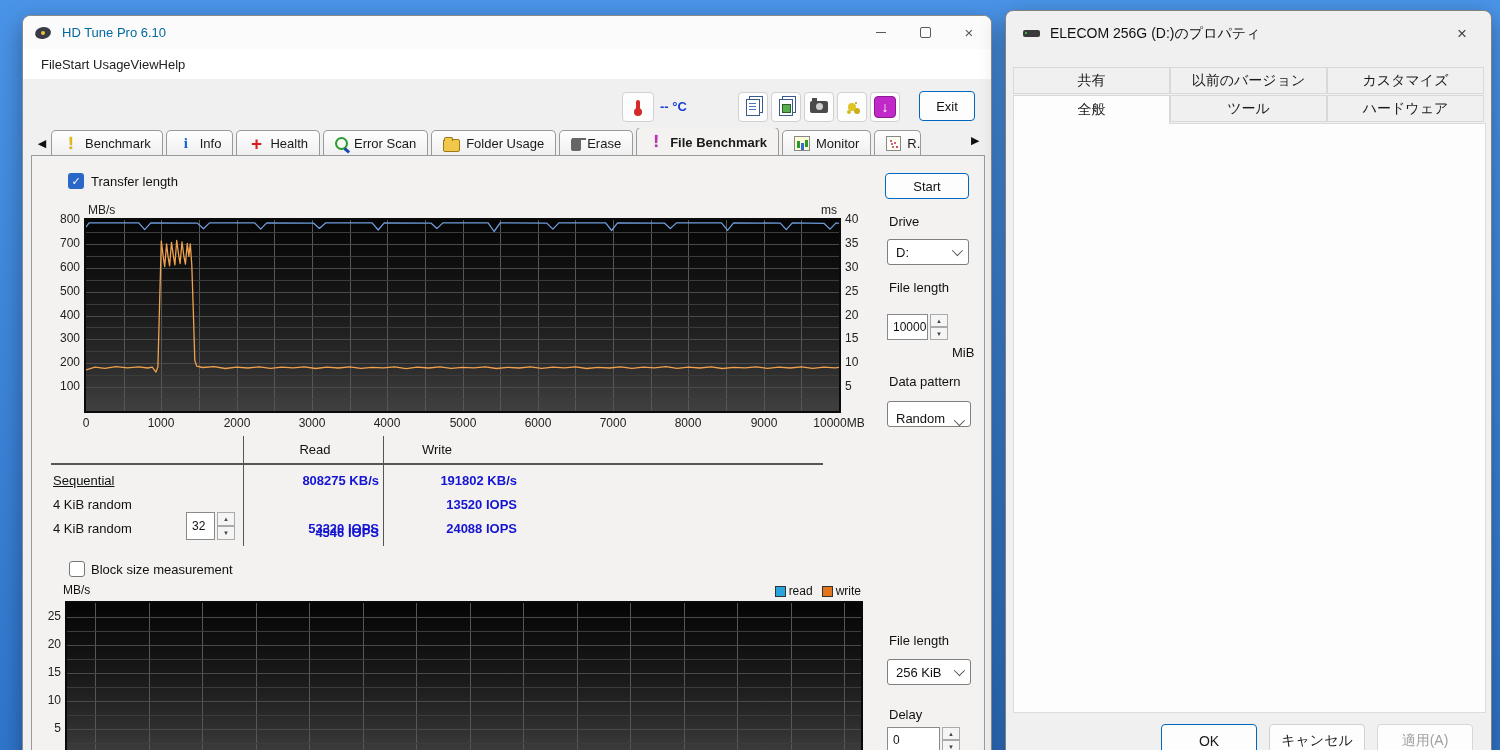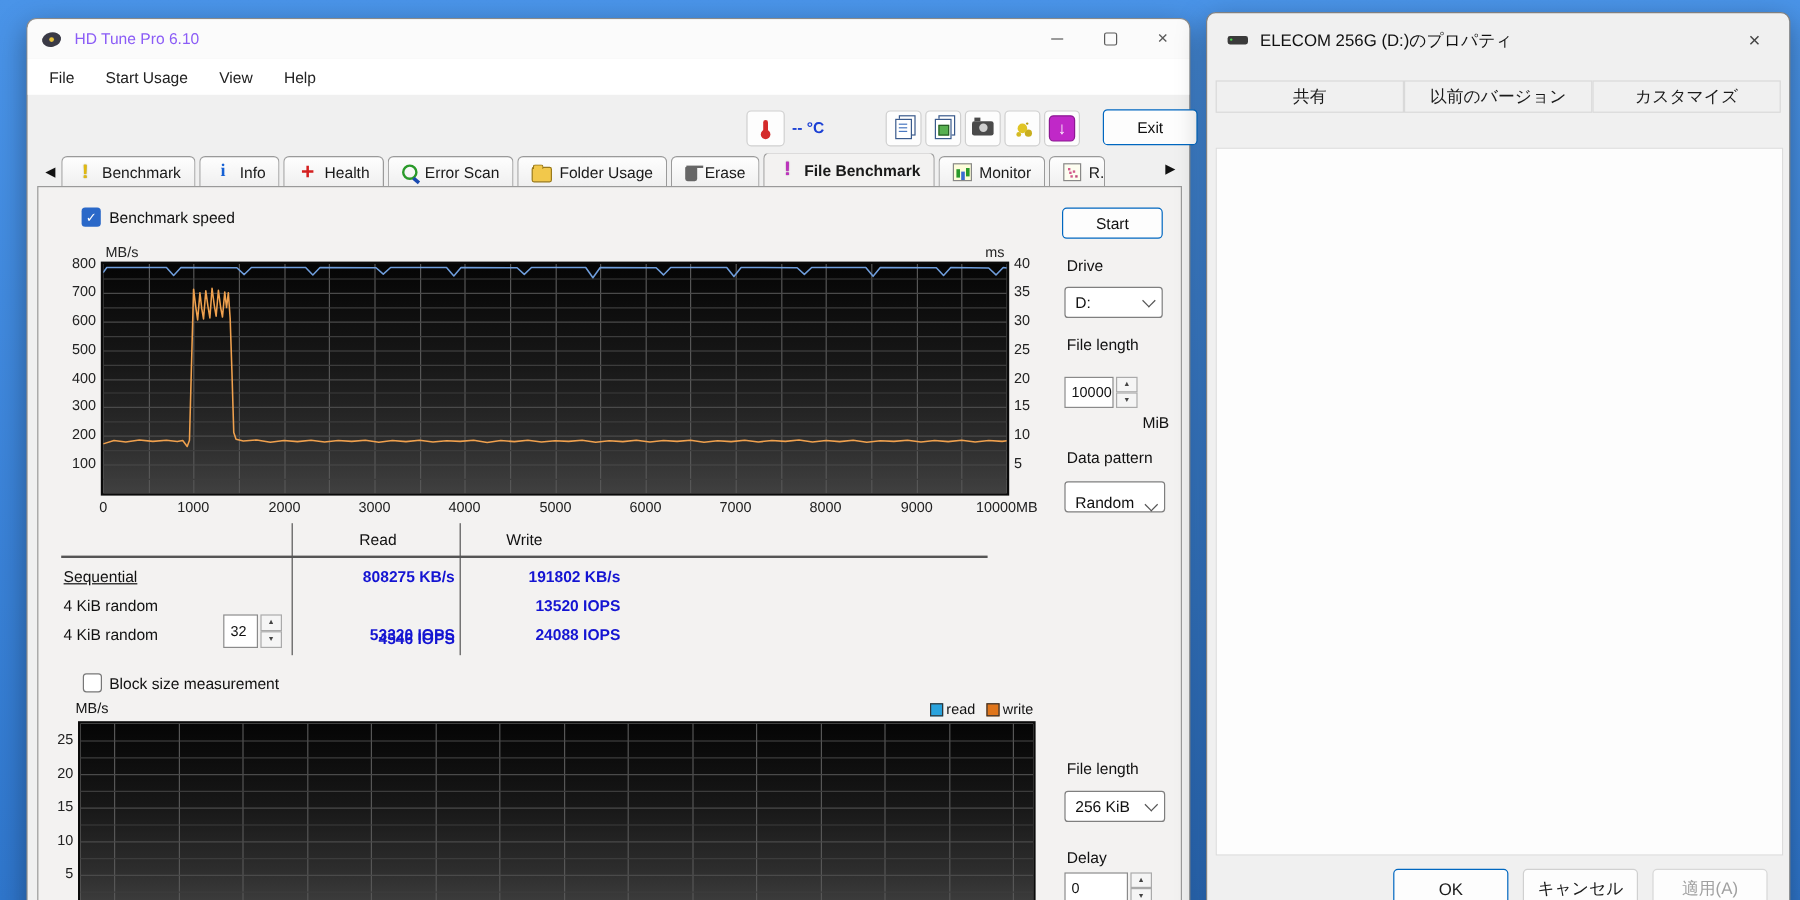--- a/index.html
+++ b/index.html
@@ -6,26 +6,26 @@
   body{width:1500px;height:750px;overflow:hidden;position:relative;
        font-family:"Liberation Sans", sans-serif;
        background:linear-gradient(180deg,#4a94e8,#2f76cc);}
   .win{position:absolute;border-radius:8px;box-shadow:0 8px 24px rgba(0,0,0,.35);}
   
   .hdtune{left:22px;top:15px;width:968px;height:760px;background:#f0f0f0;border:1px solid #8a8a8a;border-radius:8px 8px 0 0;}
   .titlebar{position:absolute;left:0;top:0;right:0;height:33px;background:#fbfbfb;border-radius:8px 8px 0 0;display:flex;align-items:center;}
   .ic-app{width:18px;height:14px;margin-left:12px;position:relative;}
   .ic-app::before{content:"";position:absolute;left:0;top:1px;width:16px;height:12px;background:#3a3a46;border-radius:50%;transform:rotate(-12deg);}
   .ic-app::after{content:"";position:absolute;left:6px;top:5px;width:4px;height:4px;background:#e8c23a;border-radius:50%;}
-  .title{margin-left:9px;font-size:13px;color:#8b5cf6;}
+  .title{margin-left:9px;font-size:13px;color:#0369a1;}
   .wbtns{margin-left:auto;display:flex;align-items:center;height:100%;}
   .wbtn{width:44px;height:100%;display:flex;align-items:center;justify-content:center;color:#5a5a5a;font-size:15px;}
   .glyph-min{width:10px;height:1px;background:#5a5a5a;display:block;}
   .glyph-max{width:9px;height:9px;border:1px solid #5a5a5a;border-radius:2px;display:block;}
-  .menubar{position:absolute;left:0;top:33px;right:0;height:30px;background:#ffffff;display:flex;align-items:center;padding-left:18px;gap:26px;}
+  .menubar{position:absolute;left:0;top:33px;right:0;height:30px;background:#ffffff;display:flex;align-items:center;padding-left:18px;}
   .menu-item{font-size:13px;color:#222;}
   .toolbar{position:absolute;left:0;top:72px;right:0;height:36px;}
   .combo{background:#fff;border:1px solid #7f7f7f;border-radius:3px;display:flex;align-items:center;font-size:13px;color:#111;padding:0 8px;gap:7px;box-sizing:border-box;}
   .combo .chev{margin-left:auto;}
   .chev{width:7px;height:7px;border-right:1.6px solid #555;border-bottom:1.6px solid #555;transform:rotate(45deg) translateY(-2px);display:inline-block;}
   .device{position:absolute;left:16px;top:4px;width:570px;height:28px;}
   .ic-disk{width:15px;height:9px;background:#2e2e3a;border-radius:50%;position:relative;flex:none;}
   .ic-disk::after{content:"";position:absolute;left:5px;top:3px;width:3px;height:3px;background:#cfd6e2;border-radius:50%;}
   .tbtn{position:absolute;top:4px;width:28px;height:28px;background:#fdfdfd;border:1px solid #d0d0d0;border-radius:4px;display:flex;align-items:center;justify-content:center;}
   .ic-thermo{width:4px;height:14px;background:#d42a2a;border-radius:2px;position:relative;}
@@ -33,21 +33,21 @@
   .temp{position:absolute;left:637px;top:11px;font-size:13px;font-weight:bold;color:#1a3fd4;}
   .ic-copy,.ic-copyimg{width:12px;height:15px;background:#fff;border:1px solid #3a5a8c;position:relative;box-shadow:3px -3px 0 -1px #fff,3px -3px 0 0 #3a5a8c;}
   .ic-copy::after{content:"";position:absolute;left:2px;top:3px;width:7px;height:1px;background:#4a78c0;box-shadow:0 3px 0 #4a78c0,0 6px 0 #4a78c0;}
   .ic-copyimg::after{content:"";position:absolute;left:2px;top:4px;width:7px;height:7px;background:#57b050;border:1px solid #2a6028;}
   .ic-camera{width:18px;height:12px;background:#4a4a4a;border-radius:2px;position:relative;}
   .ic-camera::before{content:"";position:absolute;left:6px;top:2px;width:7px;height:7px;background:#cfcfcf;border-radius:50%;}
   .ic-camera::after{content:"";position:absolute;left:2px;top:-3px;width:5px;height:3px;background:#4a4a4a;}
   .ic-gold{width:8px;height:8px;background:#e0c424;border-radius:50%;box-shadow:5px 4px 0 -1px #c8ae1e,-3px 5px 0 -2px #d4ba22,4px -4px 0 -3px #b09a18;}
   .ic-download{width:20px;height:20px;background:#c028c8;border:1px solid #8c1892;border-radius:4px;color:#fff;font-size:14px;font-weight:bold;display:flex;align-items:center;justify-content:center;}
   .btn{background:#fdfdfd;border:1px solid #0067c0;border-radius:4px;font-size:13px;color:#111;font-family:"Liberation Sans",sans-serif;}
-  .exit{position:absolute;left:896px;top:3px;width:79px;height:30px;}
+  .exit{position:absolute;left:896px;top:3px;width:56px;height:30px;}
   
   .tabsrow{position:absolute;left:10px;top:112px;width:942px;height:28px;display:flex;align-items:flex-end;overflow:hidden;}
   .tabscroll{position:absolute;top:118px;font-size:11px;color:#111;}
   .tab{display:flex;align-items:center;gap:6px;padding:0 11px;height:25px;background:linear-gradient(#fefefe,#efefef);border:1px solid #9a9a9a;border-bottom:none;border-radius:5px 5px 0 0;font-size:13px;color:#1a1a1a;margin-right:3px;white-space:nowrap;flex:none;}
   .tab.active{height:28px;background:#f3f2f1;font-weight:bold;}
   .tab.partial{width:34px;overflow:hidden;padding-right:0;}
   .tabarrow-left{width:18px;height:25px;display:flex;align-items:center;justify-content:center;flex:none;font-size:11px;color:#111;}
   .tic{width:16px;height:16px;flex:none;position:relative;display:inline-flex;align-items:center;justify-content:center;}
   .benchmark-icon::before{content:"!";color:#e2b90f;font-weight:900;font-size:16px;text-shadow:0 0 1px #8a7a00;}
   .info-icon::before{content:"i";color:#1560d4;font-weight:900;font-size:15px;font-family:"Liberation Serif",serif;}
@@ -195,21 +195,21 @@
       <div class="tab partial">
         <span class="tic extra-icon"></span>
         <span>R..</span>
       </div>
     </div>
   <span class="tabscroll" style="left:948px;">▶</span>
 
   <div class="panel"></div>
 
   <span class="cb checked abs" style="left:45px;top:157px;">✓</span>
-  <span class="lbl abs" style="left:68px;top:158px;">Benchmark speed</span>
+  <span class="lbl abs" style="left:68px;top:158px;">Transfer length</span>
   <button class="btn abs" style="left:862px;top:157px;width:84px;height:26px;">Start</button>
 
   <div class="chartbox" id="main-chart" style="left:61px;top:202px;width:753px;height:191px;">
     <div class="axis-unit" style="left:2px;top:-17px;">MB/s</div>
     <div class="axis-unit" style="right:2px;top:-17px;">ms</div>
   <svg width="753" height="191">
         <line x1="38.5" y1="0" x2="38.5" y2="191" stroke="#565656" stroke-width="1"></line>
         <line x1="75.5" y1="0" x2="75.5" y2="191" stroke="#565656" stroke-width="1"></line>
         <line x1="113.5" y1="0" x2="113.5" y2="191" stroke="#565656" stroke-width="1"></line>
         <line x1="151.5" y1="0" x2="151.5" y2="191" stroke="#565656" stroke-width="1"></line>
@@ -347,20 +347,25 @@
   <div class="dlg-titlebar">
     <span class="ic-drive-small"></span>
     <span class="dlg-title">ELECOM 256G (D:)のプロパティ</span>
     <span class="dlg-close">×</span>
   </div>
   <div class="dlg-tabs" id="dlg-tabs1" style="top:56px;">
       <div class="dtab">共有</div>
       <div class="dtab">以前のバージョン</div>
       <div class="dtab">カスタマイズ</div>
     </div>
+  <div class="dlg-tabs" id="dlg-tabs2" style="top:84px;z-index:2;">
+      <div class="dtab active">全般</div>
+      <div class="dtab">ツール</div>
+      <div class="dtab">ハードウェア</div>
+    </div>
   <div class="dlg-panel"></div>
 
   <span class="ic-drive-big"></span>
   <div class="name-input">
     <span class="sel">ELECOM 256G</span>
   </div>
   <div class="dlg-sep" style="top:190px;"></div>
 
   <div class="jrow" style="top:208px;">
     <span style="width:108px;">種類:</span>

